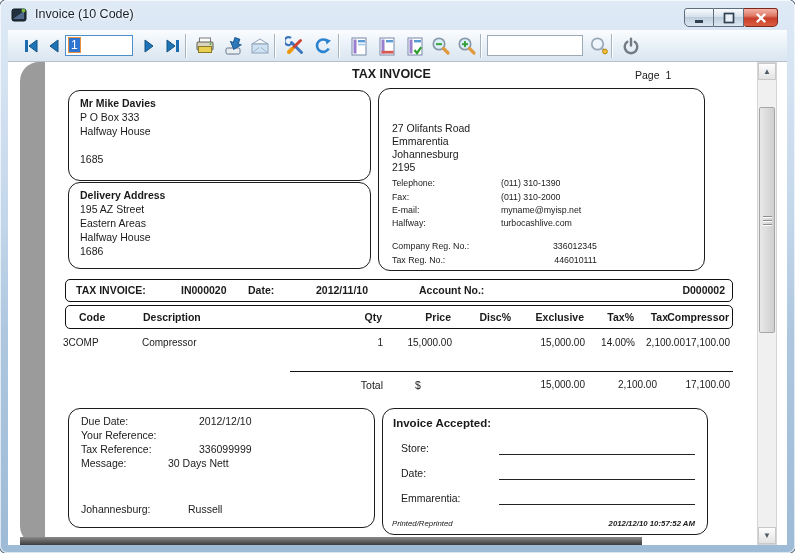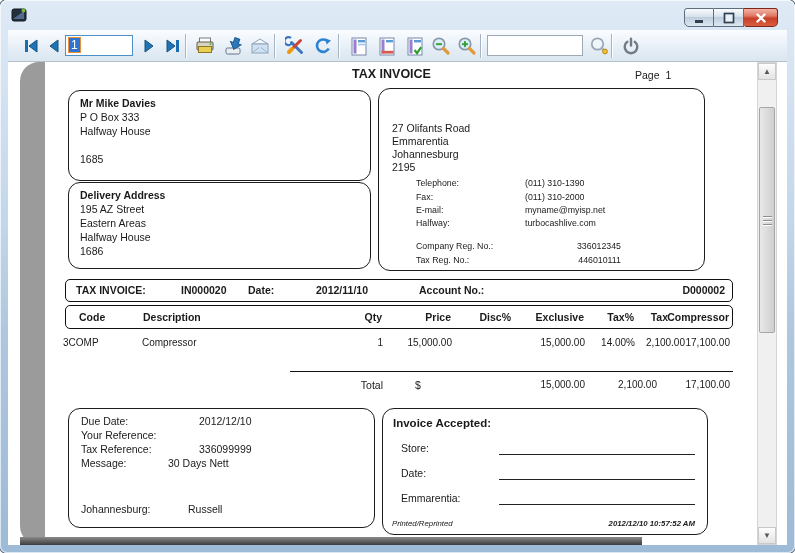--- a/index.html
+++ b/index.html
@@ -41,37 +41,38 @@
   .grip{position:absolute;left:3px;width:9px;height:1px;background:#8e8e8e;box-shadow:0 1px 0 #fff;}
   
   .page{position:absolute;left:25px;top:0;width:693px;height:475px;background:#fff;color:#1a1a1a;font-size:10.5px;}
   .abs{position:absolute;white-space:nowrap;}
   .b{font-weight:bold;}
   .box{position:absolute;border:1px solid #1c1c1c;border-radius:12px;}
   .bar{position:absolute;border:1.5px solid #111;border-radius:5px;height:23px;}
   .rcell{position:absolute;white-space:nowrap;text-align:right;}
   .doc-title{left:0;right:0;top:5px;text-align:center;font-size:12.5px;font-weight:bold;}
   .sig-line{position:absolute;left:116px;right:12px;height:0;border-bottom:1px solid #222;}
-  .small{font-size:8.8px;margin-left:24px;}
+  .small{font-size:8.8px;}
   .printed{font-size:7.8px;font-style:italic;}
   .tnum{font-size:10px;}
 </style>
 </head>
 <body>
 
 <div class="window">
 
   <div class="titlebar">
     <span class="app-icon">
       <svg width="16" height="16" viewBox="0 0 16 16">
         <rect x="1" y="2" width="14" height="12" rx="2" fill="#22303e" stroke="#101820"></rect>
         <path d="M2 12 L13 4 L13 12 Z" fill="#51698a"></path>
         <circle cx="12.5" cy="3.5" r="2" fill="#79b83e"></circle>
       </svg>
     </span>
+    <span class="win-title">Invoice (10 Code)</span>
     <div class="capbtns">
       <div class="cap first">
         <svg width="14" height="14" viewBox="0 0 14 14">
             <rect x="3" y="9" width="8" height="3" fill="#31404e"></rect>
           </svg>
       </div>
       <div class="cap mid">
         <svg width="14" height="14" viewBox="0 0 14 14">
             <rect x="2.5" y="2.5" width="9" height="9" fill="#e9f0f7" stroke="#31404e" stroke-width="1.7"></rect>
           </svg>

